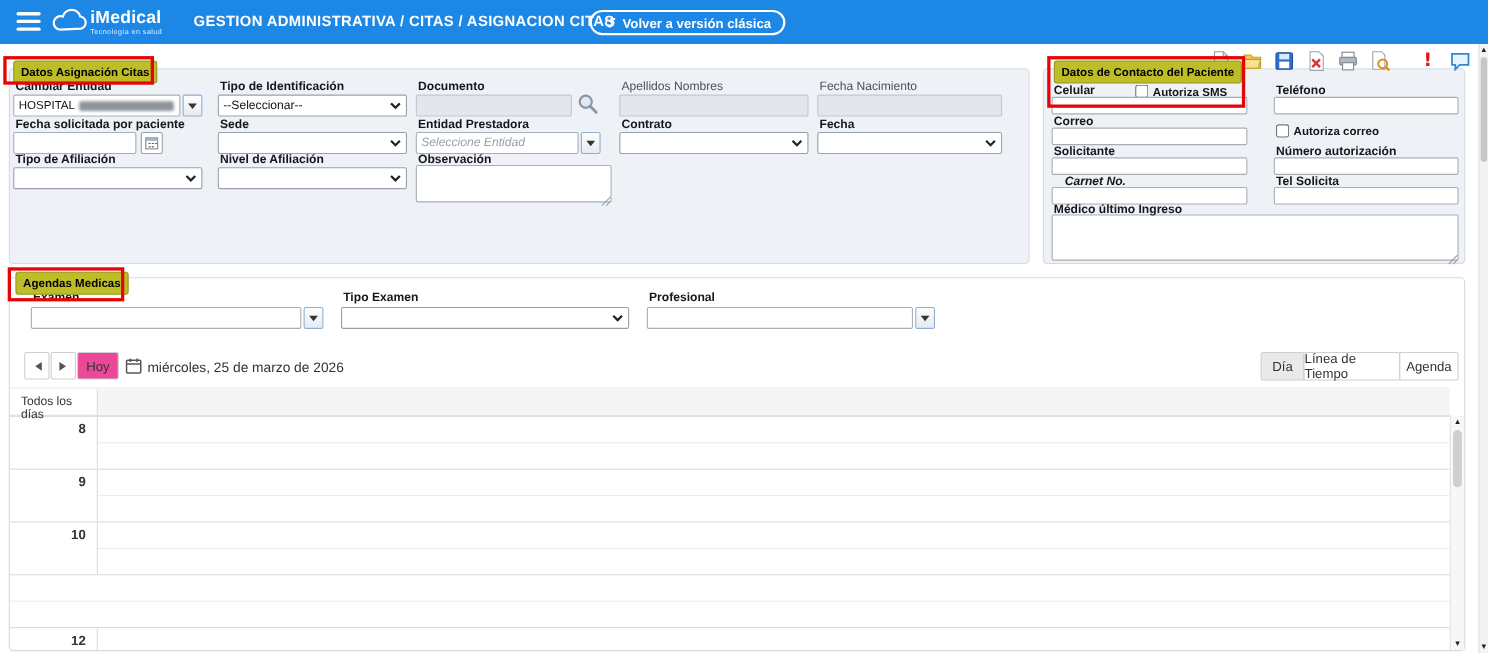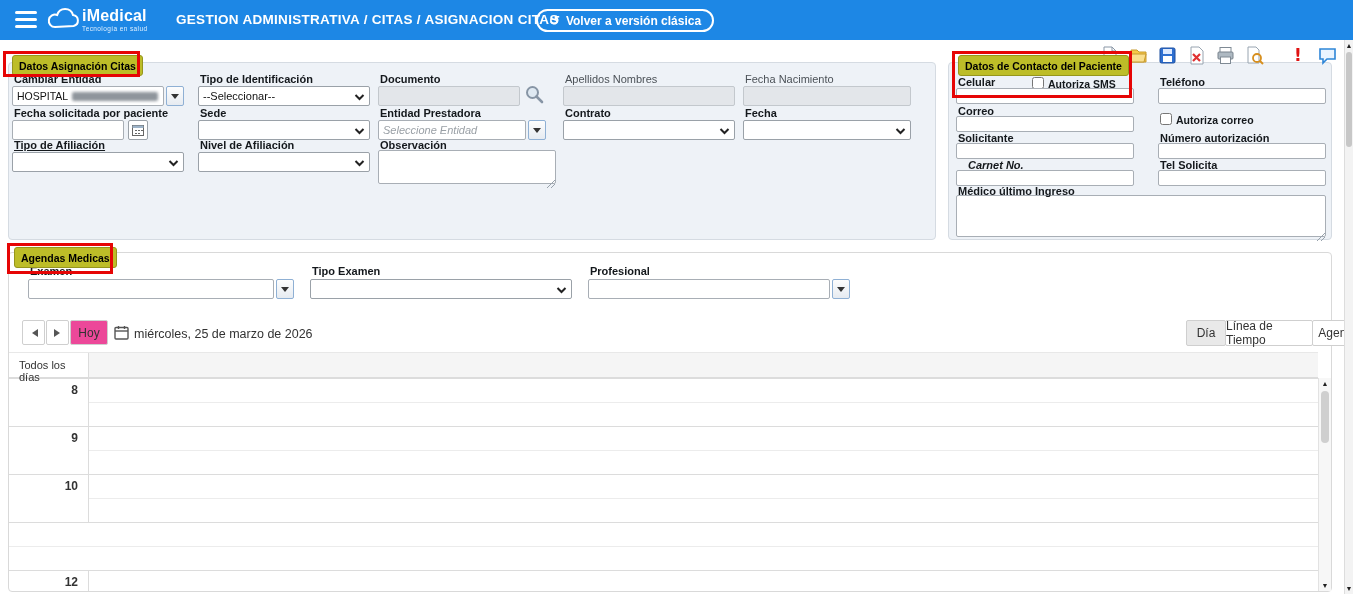--- a/index.html
+++ b/index.html
@@ -71,21 +71,21 @@
   .nav-btn { position:absolute; width:23px; height:25px; border:1px solid #cfcfcf; background:#fff; border-radius:2px;
              display:flex; align-items:center; justify-content:center; cursor:pointer; }
   .tri-left  { width:0; height:0; border:4px solid transparent; border-right:6px solid #555; margin-right:2px; }
   .tri-right { width:0; height:0; border:4px solid transparent; border-left:6px solid #555; margin-left:2px; }
   .today-btn { position:absolute; width:38px; height:25px; border:1px solid #cfcfcf; background:#ec4899; border-radius:2px;
                font-size:12px; color:#333; display:flex; align-items:center; justify-content:center; cursor:pointer;
                font-family:"Liberation Sans", sans-serif; }
   .date-text { position:absolute; font-size:12.5px; color:#333; white-space:nowrap; }
   .view-btn { position:absolute; height:26px; border:1px solid #cfcfcf; background:#fff; border-radius:2px;
               font-size:12px; color:#333; display:flex; align-items:center; justify-content:center; cursor:pointer;
-              font-family:"Liberation Sans", sans-serif;margin-left:40px; }
+              font-family:"Liberation Sans", sans-serif; }
   .view-btn.active { background:#e9e9e9; }
 
   .grid { position:absolute; left:9px; top:352px; width:1309px; height:239px; overflow:hidden; }
   .allday-row { display:flex; height:26px; border-top:1px solid #e8e8e8; border-bottom:1px solid #dcdcdc; }
   .allday-gutter { width:80px; padding:6px 0 0 10px; font-size:11px; color:#333;
                    border-right:1px solid #dcdcdc; }
   .allday-band { flex:1; background:#f5f5f5; }
   .hour-row { display:flex; height:48px; border-top:1px solid #dcdcdc; }
   .hour-row:first-of-type { border-top:none; }
   .gutter-cell { width:80px; padding:4px 10px 0 0; text-align:right; font-weight:bold; font-size:12px; color:#333;
@@ -255,21 +255,21 @@
   </div>
 
   <div class="lbl" style="left:745px; top:107px;">Fecha</div>
   <div class="sel" style="left:743px; top:120px; width:168px;">
     <span class="sel-text"></span>
     <span><svg width="11" height="7">
           <path d="M1.5 1 L5.5 5 L9.5 1" fill="none" stroke="#222" stroke-width="2"></path>
         </svg></span>
   </div>
 
-  <div class="lbl" style="left:14px; top:139px;text-decoration:underline;">Tipo de Afiliación</div>
+  <div class="lbl" style="left:14px; top:139px;">Tipo de Afiliación</div>
   <div class="sel" style="left:12px; top:152px; width:172px;">
     <span class="sel-text"></span>
     <span><svg width="11" height="7">
           <path d="M1.5 1 L5.5 5 L9.5 1" fill="none" stroke="#222" stroke-width="2"></path>
         </svg></span>
   </div>
 
   <div class="lbl" style="left:200px; top:139px;">Nivel de Afiliación</div>
   <div class="sel" style="left:198px; top:152px; width:172px;">
     <span class="sel-text"></span>

